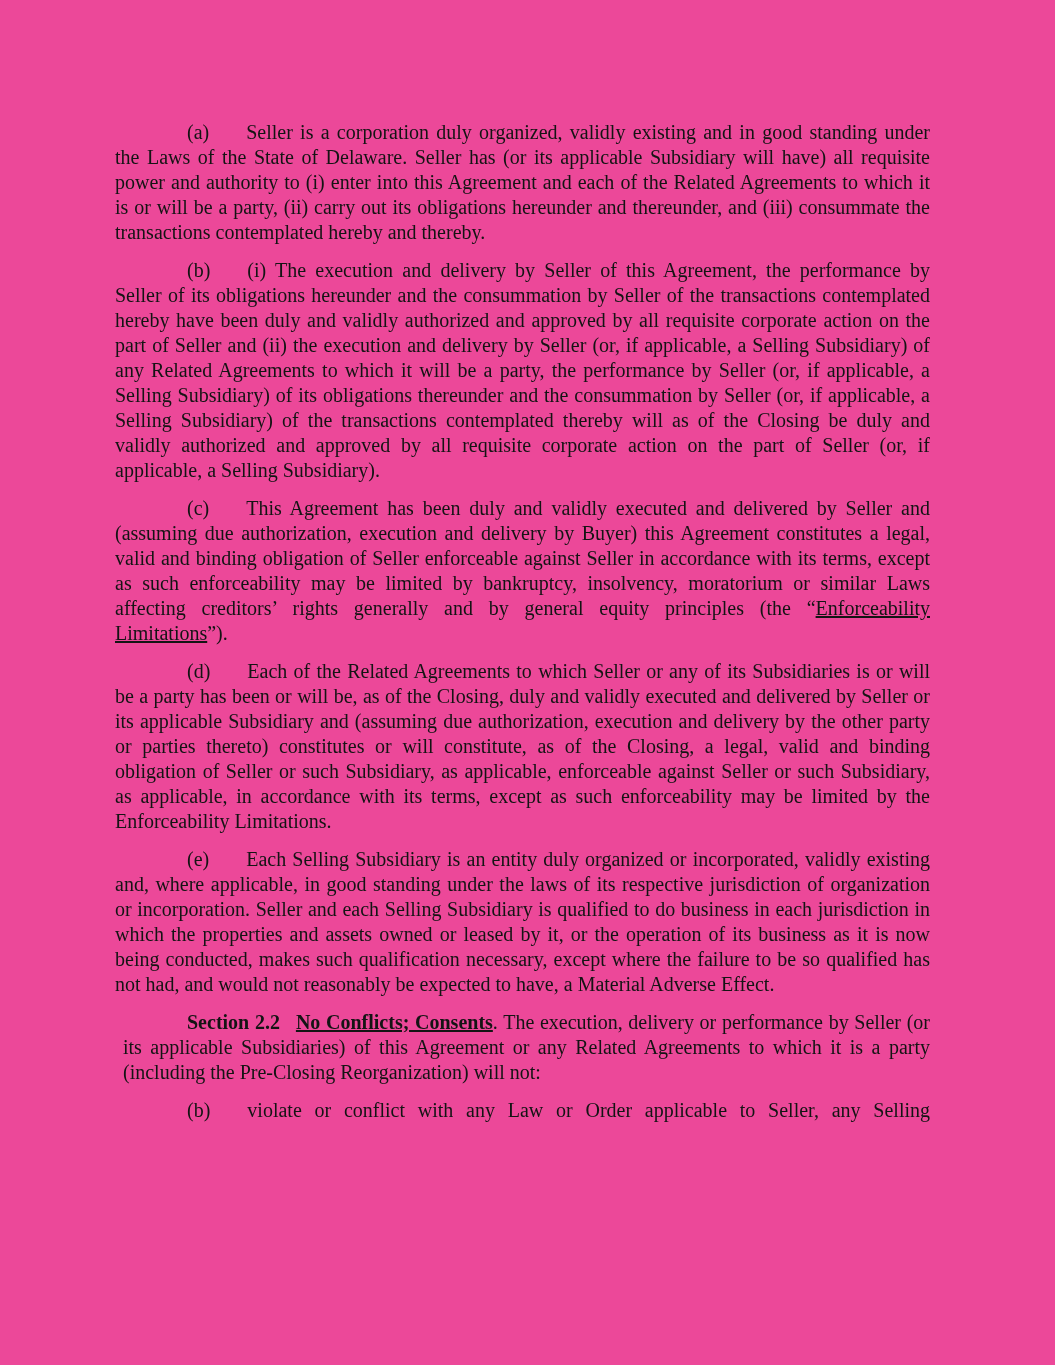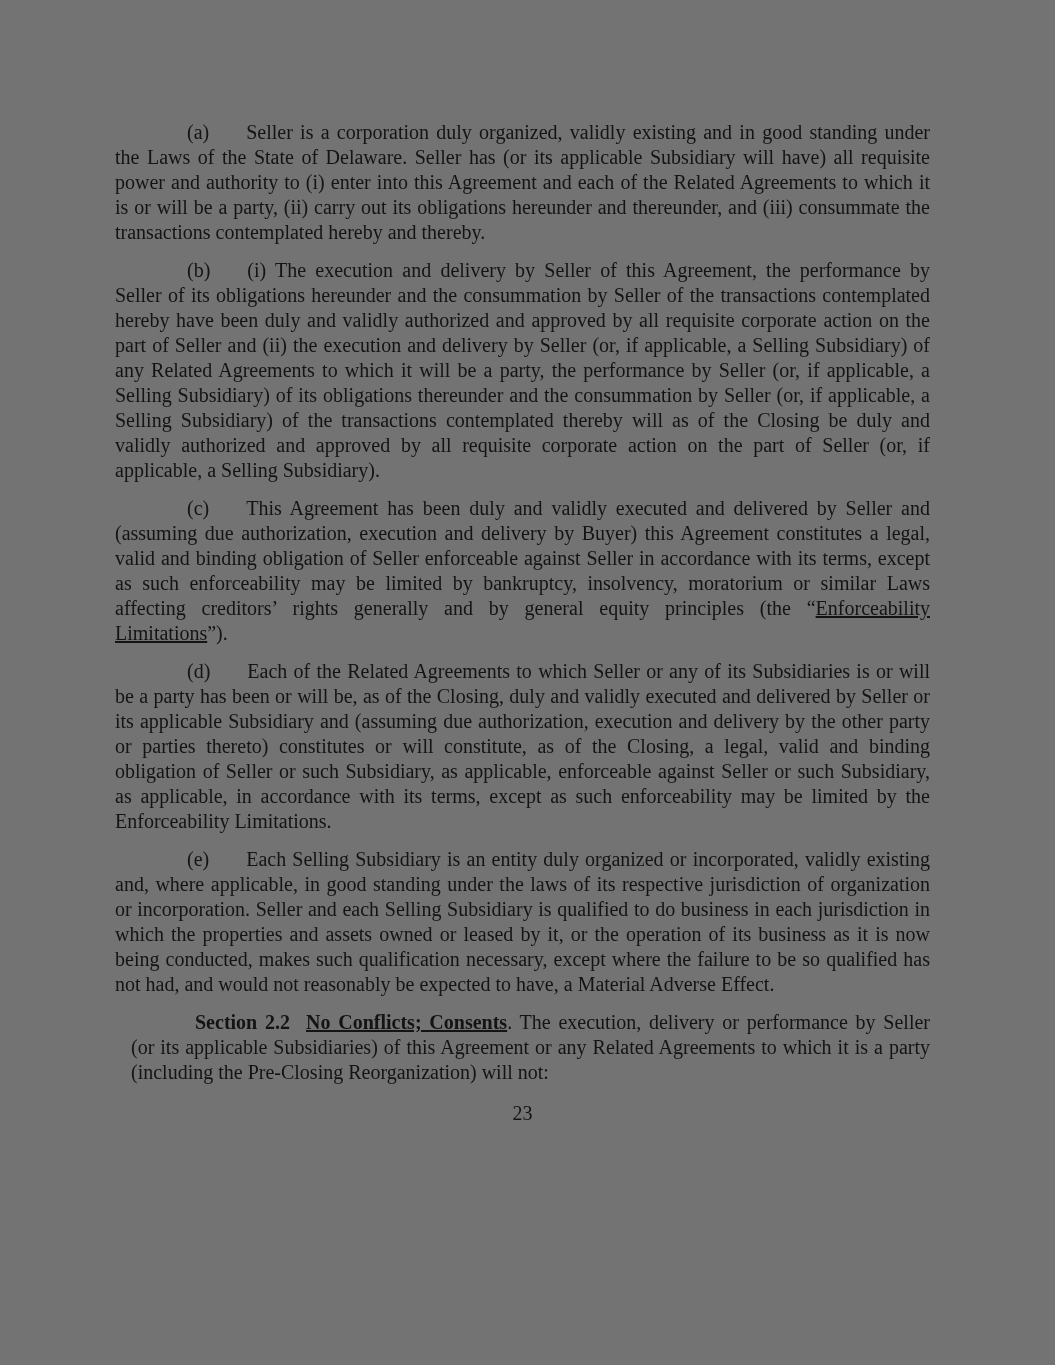--- a/index.html
+++ b/index.html
@@ -12,31 +12,31 @@
     height: 1365px;
     overflow: hidden;
     font-family: "Liberation Serif", serif;
     color: #141414;
   }
   .page {
     box-sizing: border-box;
     width: 1055px;
     height: 1365px;
     padding: 120px 125px 0 115px;
-    background: #737373;
+    background: #ec4899;
   }
   .para {
     margin: 0 0 13px 0;
     font-size: 20px;
     line-height: 25px;
     text-align: justify;
     text-indent: 72px;
   }
   .section-para {
-    margin-left: 16px;
+    margin-left: 8px;
     text-indent: 64px;
   }
   .stretch {
     text-align-last: justify;
   }
   .tab {
     display: inline-block;
     width: 37px;
   }
   .tab-small {
@@ -63,16 +63,16 @@
 
   <p class="para"><span>(c)</span><span class="tab"></span><span>This Agreement has been duly and validly executed and delivered by Seller and (assuming due authorization, execution and delivery by Buyer) this Agreement constitutes a legal, valid and binding obligation of Seller enforceable against Seller in accordance with its terms, except as such enforceability may be limited by bankruptcy, insolvency, moratorium or similar Laws affecting creditors’ rights generally and by general equity principles (the “</span><span class="underline">Enforceability Limitations</span><span>”).</span></p>
 
   <p class="para"><span>(d)</span><span class="tab"></span><span>Each of the Related Agreements to which Seller or any of its Subsidiaries is or will be a party has been or will be, as of the Closing, duly and validly executed and delivered by Seller or its applicable Subsidiary and (assuming due authorization, execution and delivery by the other party or parties thereto) constitutes or will constitute, as of the Closing, a legal, valid and binding obligation of Seller or such Subsidiary, as applicable, enforceable against Seller or such Subsidiary, as applicable, in accordance with its terms, except as such enforceability may be limited by the Enforceability Limitations.</span></p>
 
   <p class="para"><span>(e)</span><span class="tab"></span><span>Each Selling Subsidiary is an entity duly organized or incorporated, validly existing and, where applicable, in good standing under the laws of its respective jurisdiction of organization or incorporation. Seller and each Selling Subsidiary is qualified to do business in each jurisdiction in which the properties and assets owned or leased by it, or the operation of its business as it is now being conducted, makes such qualification necessary, except where the failure to be so qualified has not had, and would not reasonably be expected to have, a Material Adverse Effect.</span></p>
 
   <p class="para section-para"><span class="bold">Section 2.2</span><span class="tab-small"></span><span class="bold underline">No Conflicts; Consents</span><span>. The execution, delivery or performance by Seller (or its applicable Subsidiaries) of this Agreement or any Related Agreements to which it is a party (including the Pre-Closing Reorganization) will not:</span></p>
 
 
+  <p class="para stretch"><span>(b)</span><span class="tab"></span><span>violate or conflict with any Law or Order applicable to Seller, any Selling</span></p>
 
-  <div class="footer">23</div>
 
 </div>
 
 </body></html>

